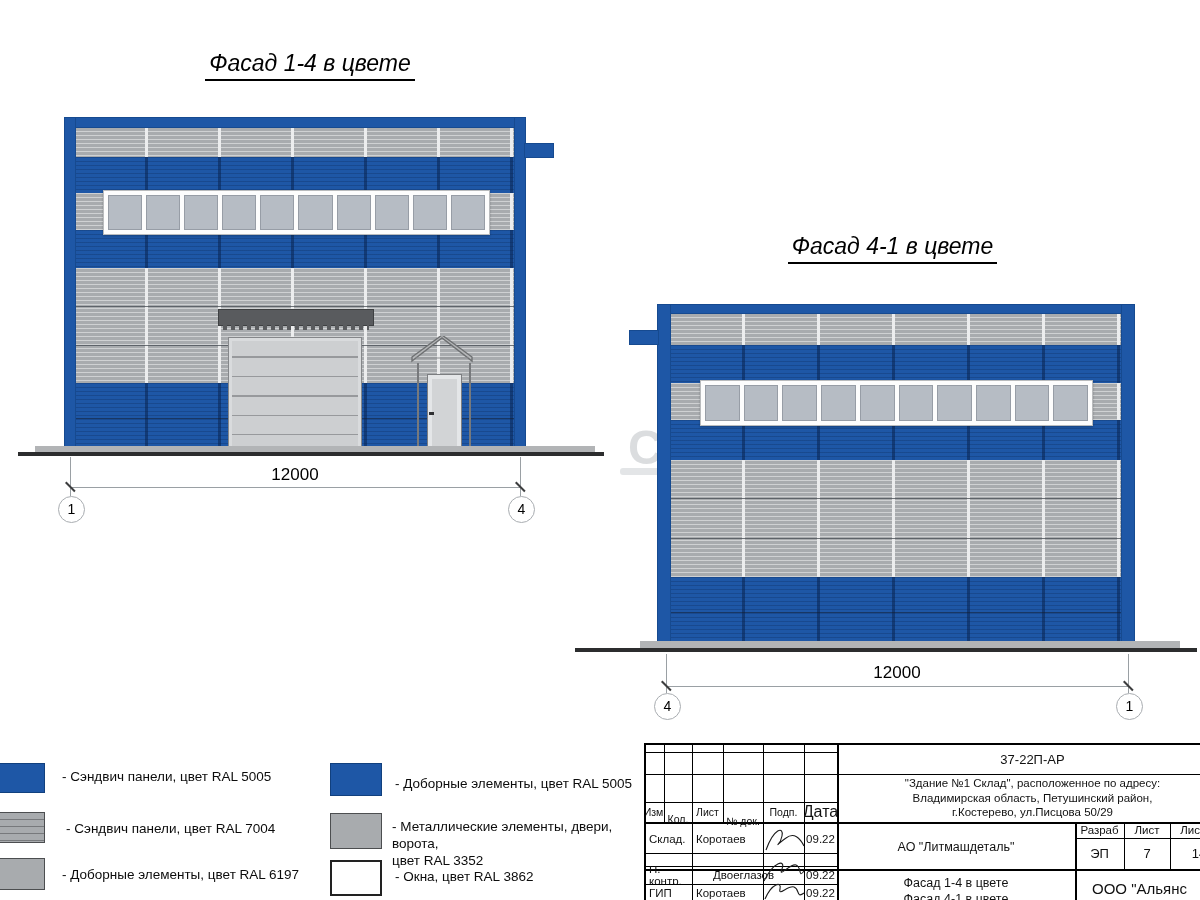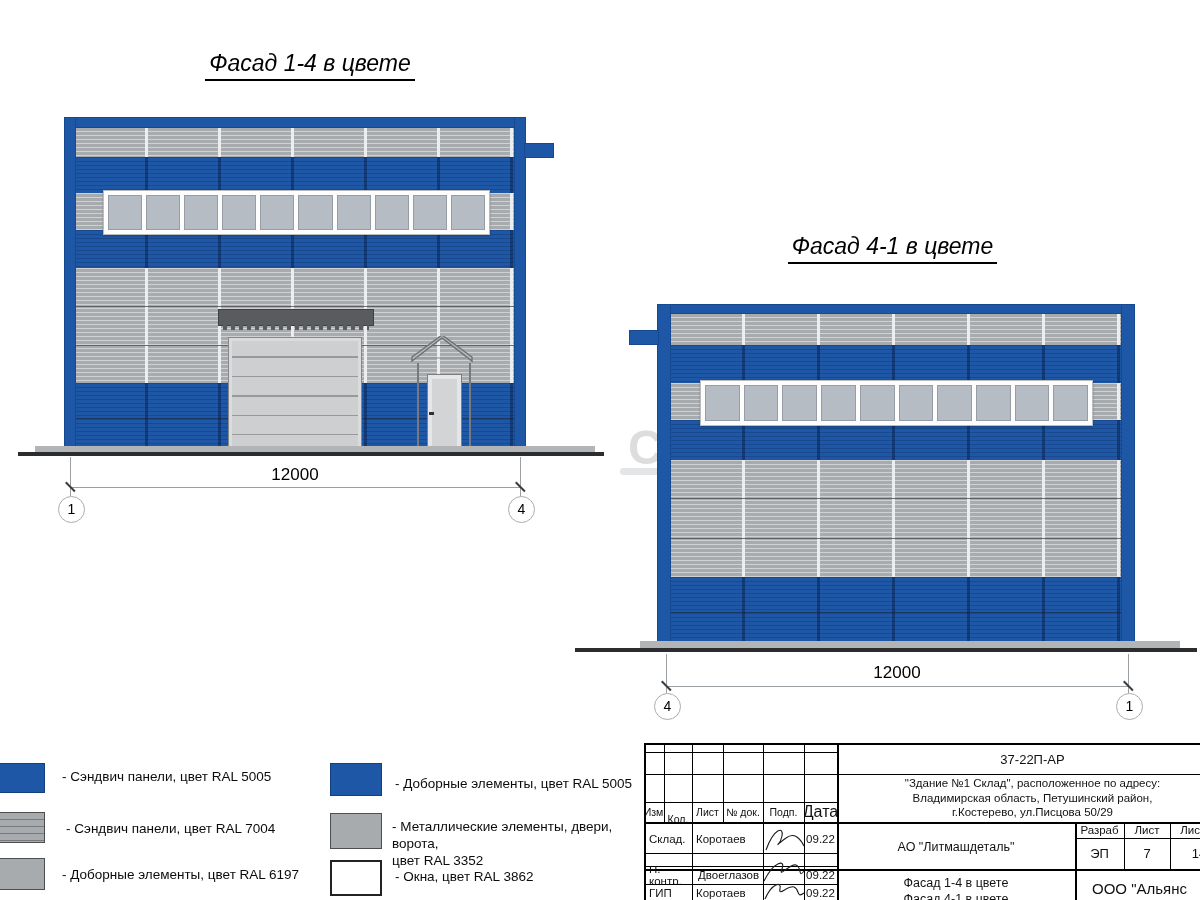--- a/index.html
+++ b/index.html
@@ -251,30 +251,30 @@
     <div class="h v2" style="left:0;top:77px;width:582px;height:2px;"></div>
     <div class="h" style="left:429px;top:93px;width:153px;"></div>
     <div class="h" style="left:0;top:108px;width:191px;"></div>
     <div class="h" style="left:0;top:121px;width:191px;"></div>
     <div class="h v2" style="left:0;top:124px;width:582px;height:2px;"></div>
     <div class="h" style="left:0;top:139px;width:191px;"></div>
 
     <div class="cell" style="left:0;top:57px;width:18px;height:20px;font-size:10.5px;">Изм.</div>
     <div class="cell" style="left:18px;top:57px;width:28px;height:34px;font-size:10.5px;">Кол.</div>
     <div class="cell" style="left:46px;top:57px;width:31px;height:20px;font-size:10.5px;">Лист</div>
-    <div class="cell" style="left:77px;top:57px;width:40px;height:20px;font-size:10.5px;">№ док.</div>
+    <div class="cell" style="left:77px;top:66px;width:40px;height:20px;font-size:10.5px;">№ док.</div>
     <div class="cell" style="left:117px;top:57px;width:41px;height:20px;font-size:10.5px;">Подп.</div>
     <div class="cell" style="left:158px;top:57px;width:33px;height:20px;font-size:16px;">Дата</div>
 
     <div class="cell left" style="left:3px;top:79px;width:43px;height:29px;">Склад.</div>
     <div class="cell left" style="left:50px;top:79px;width:66px;height:29px;">Коротаев</div>
     <div class="cell" style="left:158px;top:79px;width:33px;height:29px;">09.22</div>
 
     <div class="cell left" style="left:3px;top:121px;width:43px;height:18px;">Н. контр.</div>
-    <div class="cell left" style="left:52px;top:121px;width:66px;height:18px;">Двоеглазов</div>
+    <div class="cell left" style="left:67px;top:121px;width:66px;height:18px;">Двоеглазов</div>
     <div class="cell" style="left:158px;top:121px;width:33px;height:18px;">09.22</div>
 
     <div class="cell left" style="left:3px;top:139px;width:43px;height:18px;">ГИП</div>
     <div class="cell left" style="left:50px;top:139px;width:66px;height:18px;">Коротаев</div>
     <div class="cell" style="left:158px;top:139px;width:33px;height:18px;">09.22</div>
 
     <svg class="sig" style="left:114px;top:77px;" width="48" height="34">
       <path d="M6,28 C14,6 24,4 22,14 C20,24 12,26 26,16 C34,10 40,16 44,24"></path>
     </svg>
     <svg class="sig" style="left:114px;top:106px;" width="48" height="36">

